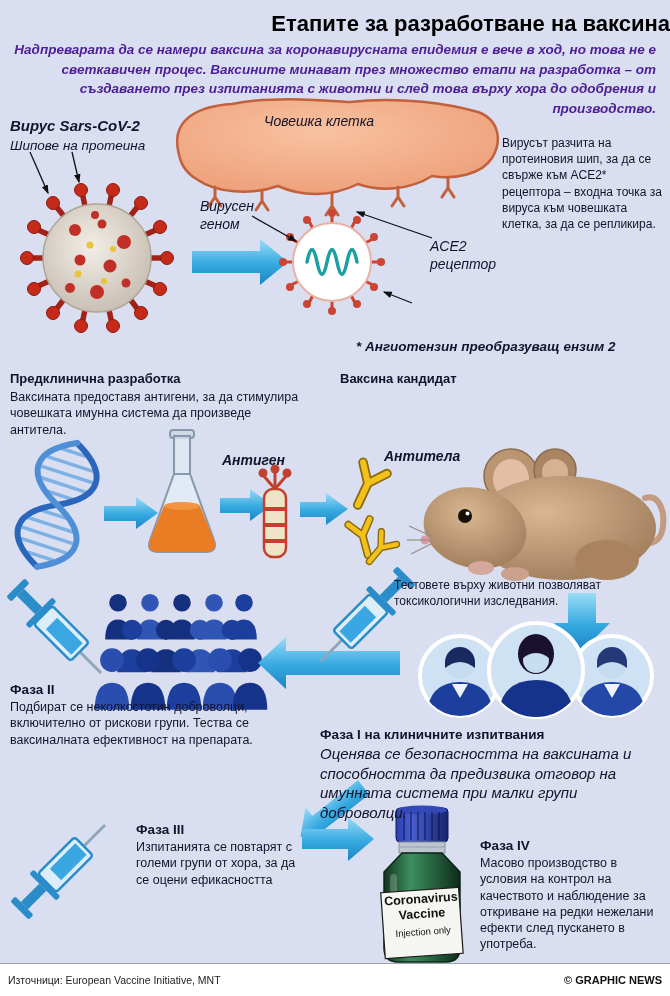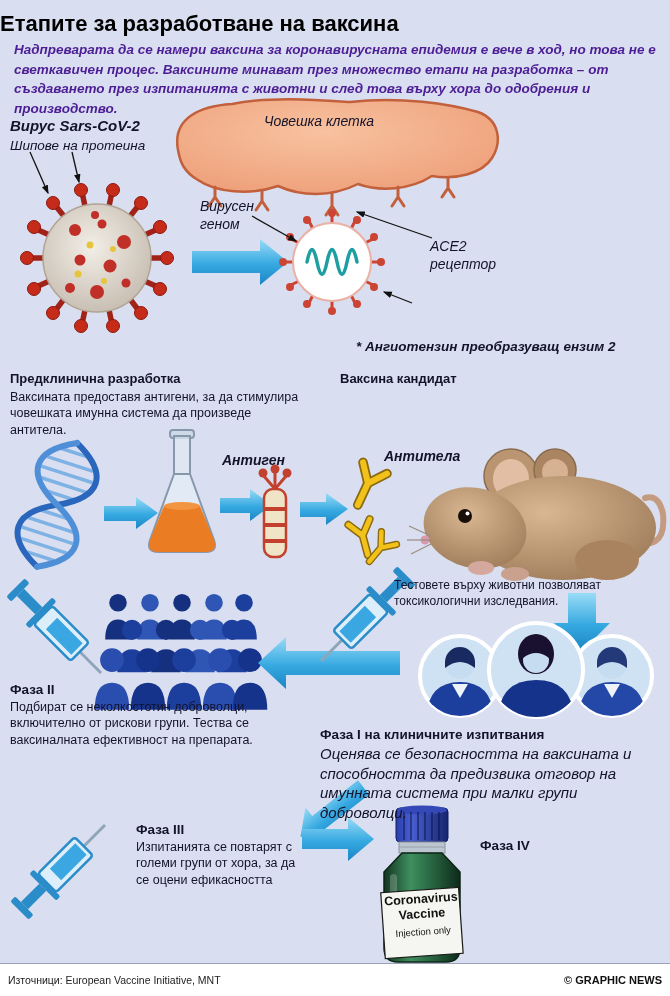--- a/index.html
+++ b/index.html
@@ -3,21 +3,21 @@
 <meta charset="utf-8">
 <style>
   *{margin:0;padding:0;box-sizing:border-box}
   html,body{background:#9aa0b4}
   #stage{position:relative;width:670px;height:996px;margin:0 auto;background:#d9dff0;overflow:hidden;
          font-family:"Liberation Sans",sans-serif;color:#13132b}
   #art{position:absolute;left:0;top:0;z-index:1}
   .t{position:absolute;z-index:2;line-height:1.3}
   .b{font-weight:bold}
   .i{font-style:italic}
-  .c{text-align:left}
+  .c{text-align:right}
   #footer{position:absolute;left:0;top:963px;width:670px;height:33px;background:#ffffff;
           border-top:1px solid #9aa2b8;z-index:2}
   #footer .t{position:absolute}
   #vial-label-text{position:absolute;left:383px;top:892px;width:78px;z-index:3;text-align:center;
           transform:rotate(-4deg);color:#111;line-height:1.2}
 </style>
 </head>
 <body>
 
 <div id="stage">
@@ -363,20 +363,21 @@
 <div class="t b i" style="left:10px;top:116px;font-size:15px">Вирус Sars-CoV-2</div>
 
 <div class="t i" style="left:10px;top:137px;font-size:13.5px">Шипове на протеина</div>
 
 <div class="t i" style="left:264px;top:112px;font-size:14px">Човешка клетка</div>
 
 <div class="t i" style="left:200px;top:197px;width:70px;font-size:14px">Вирусен геном</div>
 
 <div class="t i" style="left:430px;top:237px;width:86px;font-size:14px">ACE2 рецептор</div>
 
+<div class="t" style="left:502px;top:135px;width:164px;font-size:12px;line-height:1.35">Вирусът разчита на протеиновия шип, за да се свърже към ACE2* рецептора – входна точка за вируса към човешката клетка, за да се репликира.</div>
 
 
 <div class="t i" style="left:356px;top:338px;font-size:13.5px;font-weight:600">* Ангиотензин преобразуващ ензим 2</div>
 
 <div class="t b" style="left:10px;top:371px;font-size:13px">Предклинична разработка</div>
 
 <div class="t" style="left:10px;top:389px;width:300px;font-size:12.5px">Ваксината предоставя антигени, за да стимулира човешката имунна система да произведе антитела.</div>
 
 <div class="t b" style="left:340px;top:371px;font-size:13px">Ваксина кандидат</div>
 
@@ -395,20 +396,21 @@
 
 <div class="t i" style="left:320px;top:744px;width:335px;font-size:15px">Оценява се безопасността на ваксината и способността да предизвика отговор на имунната система при малки групи доброволци.</div>
 
 <div class="t b" style="left:136px;top:821px;font-size:13.5px">Фаза III</div>
 
 <div class="t" style="left:136px;top:839px;width:170px;font-size:12.5px">Изпитанията се повтарят с големи групи от хора, за да се оцени ефикасността</div>
 
 
 <div class="t b" style="left:480px;top:837px;font-size:13.5px">Фаза IV</div>
 
+<div class="t" style="left:480px;top:855px;width:184px;font-size:12.5px">Масово производство в условия на контрол на качеството и наблюдение за откриване на редки нежелани ефекти след пускането в употреба.</div>
 
 <div id="vial-label-text">
   <div class="b" style="font-size:12.5px">Coronavirus</div>
   <div class="b" style="font-size:12.5px">Vaccine</div>
   <div style="font-size:9.5px;margin-top:4px">Injection only</div>
 </div>
 
 <div id="footer">
   <div class="t" style="left:8px;top:10px;font-size:10.5px;color:#222">Източници: European Vaccine Initiative, MNT</div>
   <div class="t b" style="right:8px;top:9px;font-size:11px;color:#111">© GRAPHIC NEWS</div>

